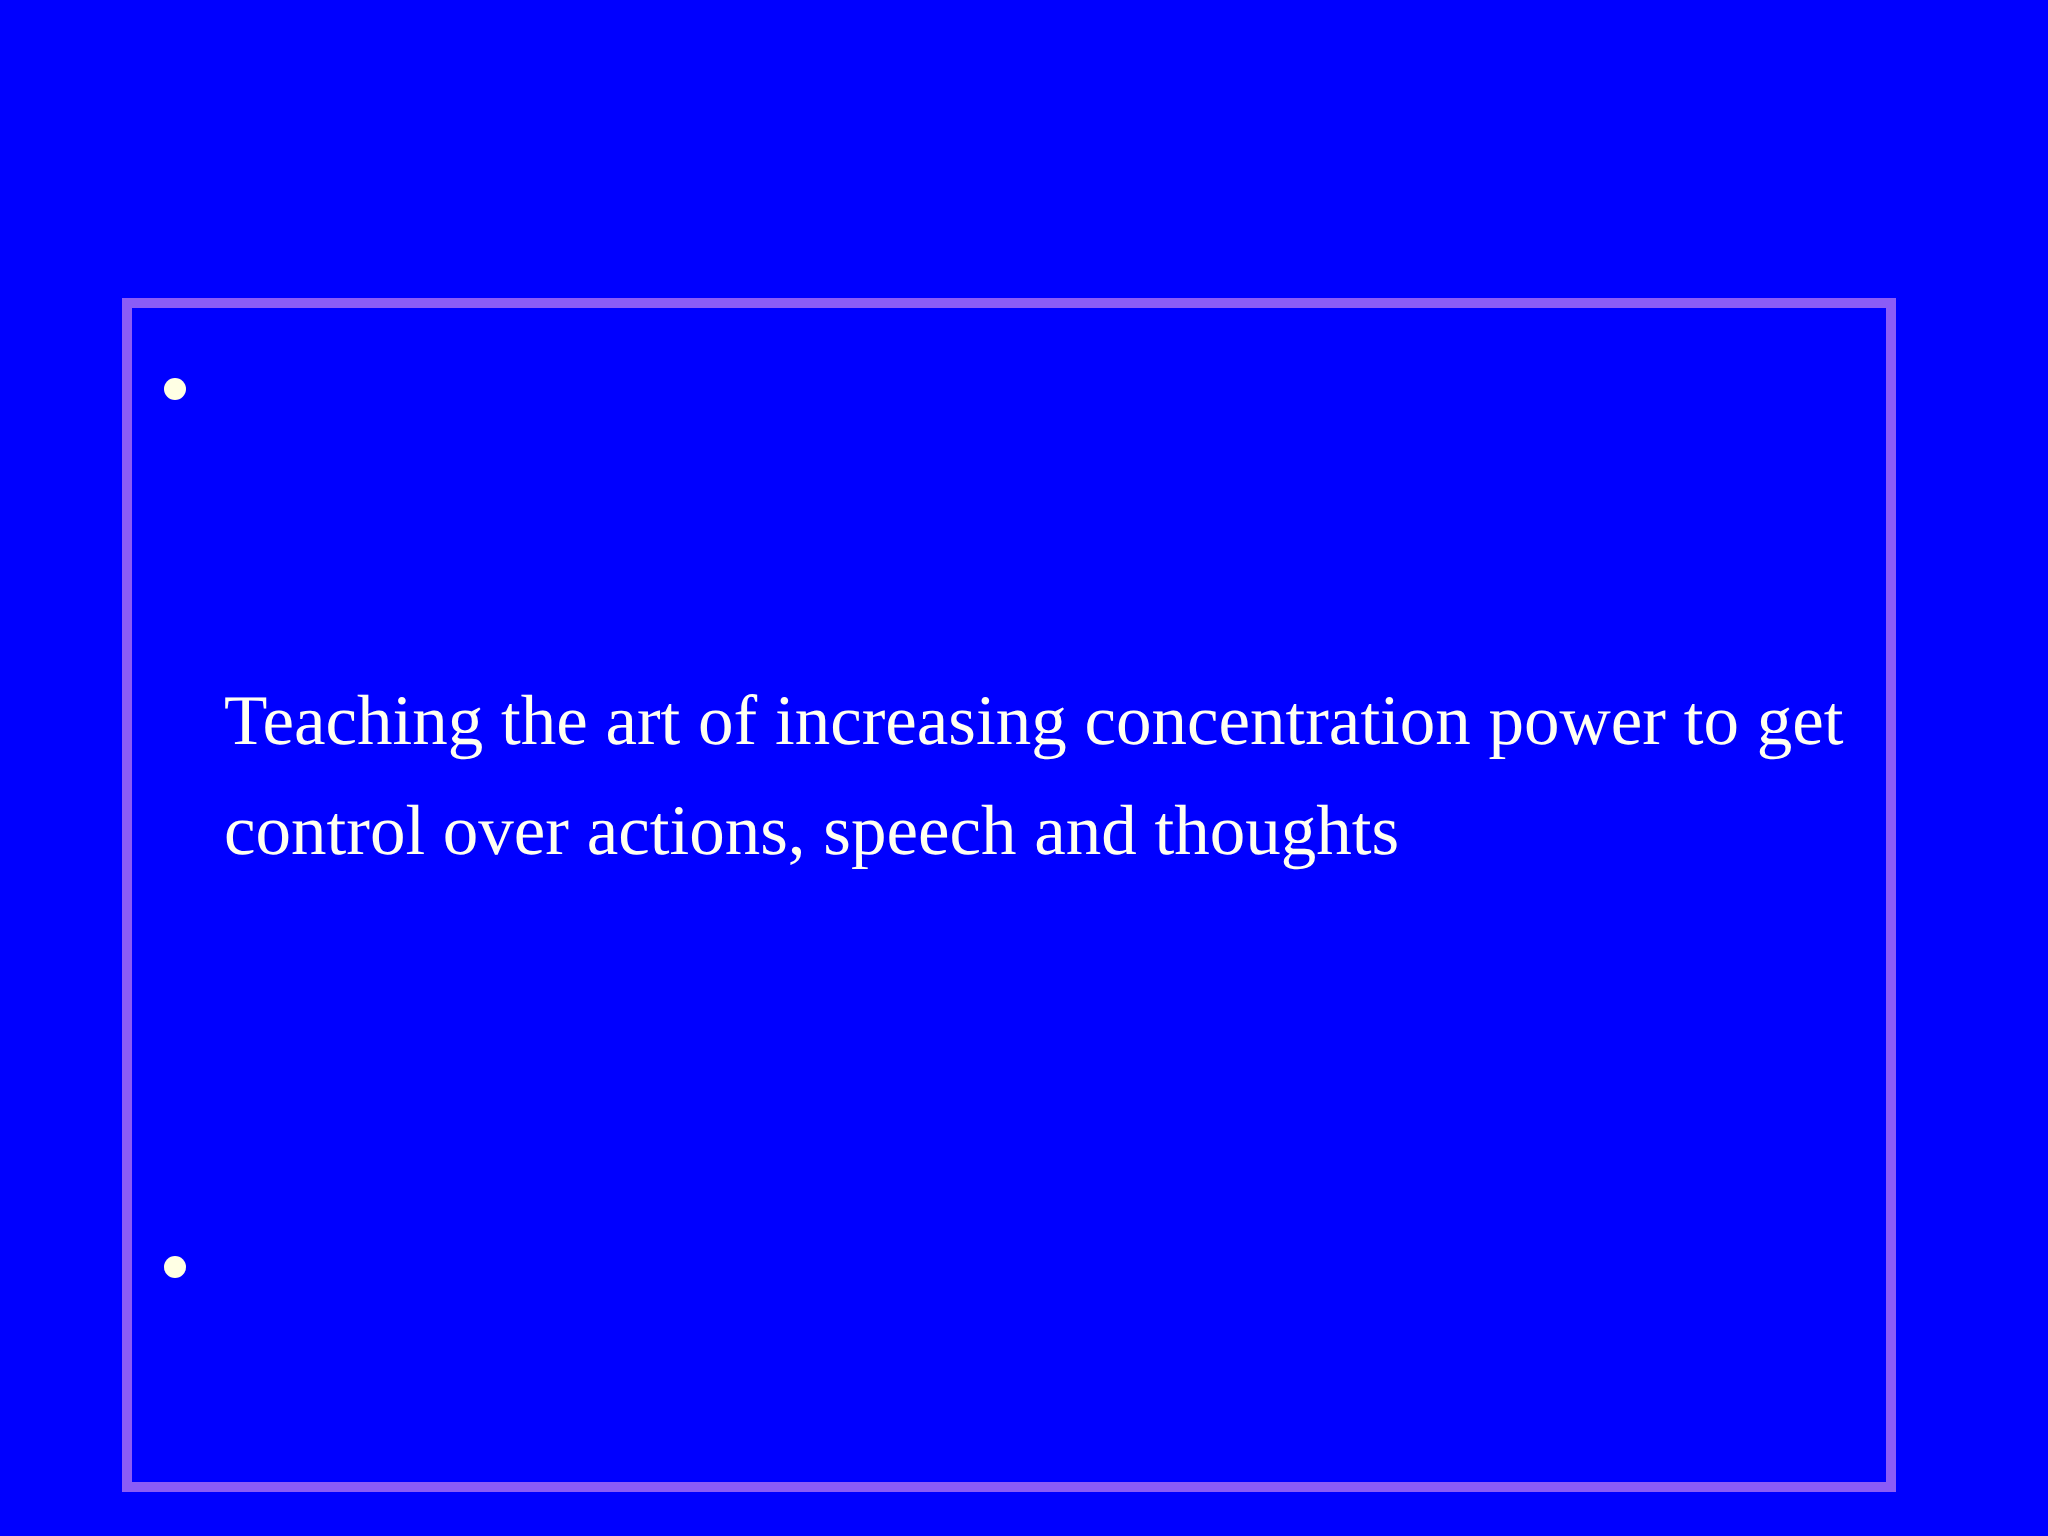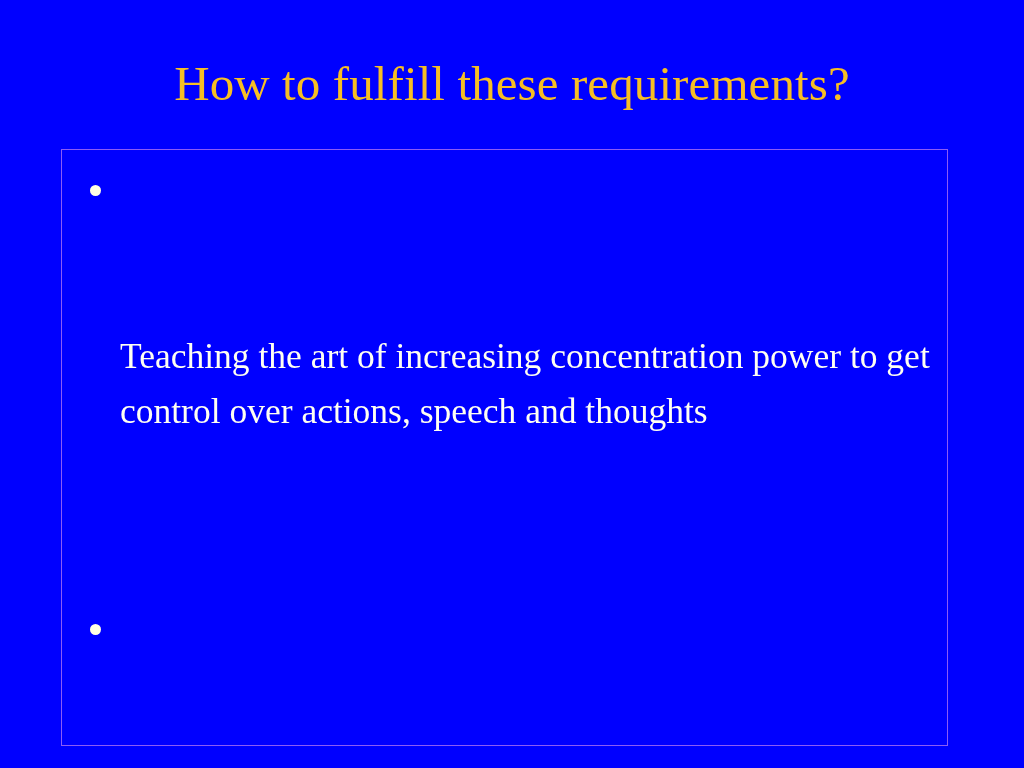--- a/index.html
+++ b/index.html
@@ -44,23 +44,23 @@
     text-align: center;
   }
 
   
   .content-box {
     position: absolute;
     left: 61px;
     top: 149px;
     width: 887px;
     height: 597px;
-    border: 1px solid #8b5cf6;
+    border: 5px solid #8b5cf6;
     box-sizing: border-box;
-    padding: 14px 0 0 12px;
+    padding: 14px 0 0 0;
     overflow: hidden;
   }
 
   .bullet-list {
     list-style: none;
     margin: 0;
     padding: 0;
   }
 
   .bullet-item {
@@ -90,23 +90,20 @@
 
   .bullet-text {
     display: block;
   }
 </style>
 </head>
 <body>
 
 <div class="slide">
 
-  <div class="title-area">
-    <div class="title-text">How to fulfill these requirements?</div>
-  </div>
 
   <div class="content-box">
     <ul class="bullet-list">
 
       <li class="bullet-item">
         <span class="bullet-marker"></span>
         <span class="bullet-text">Teaching the art of increasing concentration power to get control over actions, speech and thoughts</span>
       </li>
 
       <li class="bullet-item">

